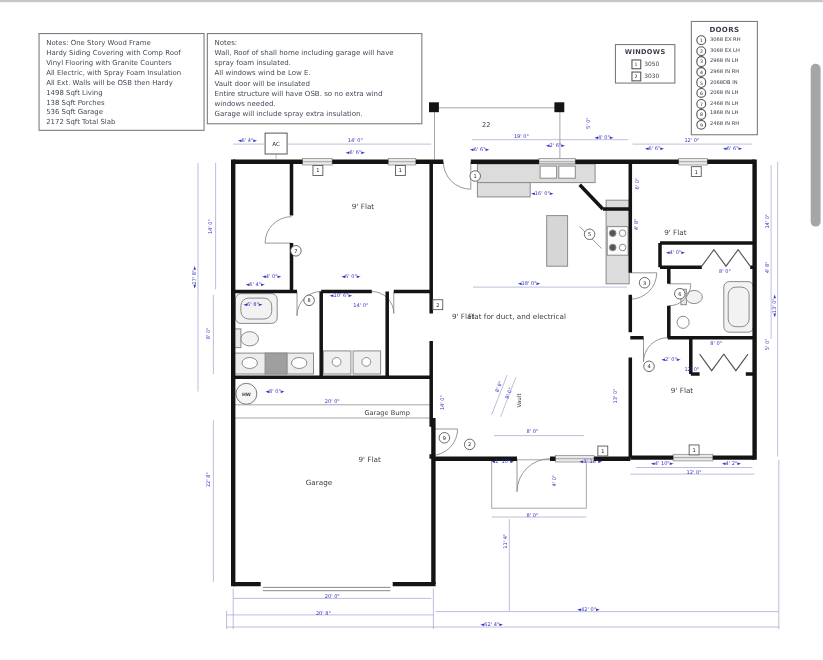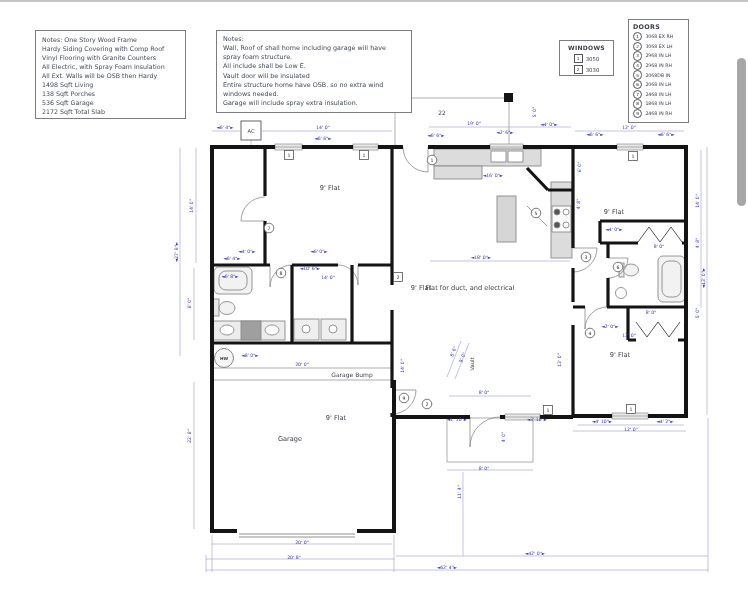--- a/index.html
+++ b/index.html
@@ -4,25 +4,25 @@
 <style>
   html,body{margin:0;padding:0;background:#ffffff;}
   body{position:relative;width:748px;height:600px;overflow:hidden;
        font-family:"DejaVu Sans",sans-serif;-webkit-font-smoothing:antialiased;}
   .top-border{position:absolute;left:0;top:0;width:748px;height:2px;background:#c6c6c6;}
   .scroll-thumb{position:absolute;left:737px;top:58px;width:9px;height:148px;
                 background:#a6a6a6;border-radius:5px;}
   .box{position:absolute;border:1px solid #7d7d7d;background:#fff;box-sizing:border-box;}
   .notes-box{color:#434a57;font-size:6.3px;line-height:1.43;padding:4px 6px;white-space:nowrap;}
   #notes-left{left:35px;top:30px;width:151px;height:89px;}
-  #notes-right{left:188px;top:30px;width:196px;height:83px;font-size:6.4px;margin-left:28px;}
+  #notes-right{left:188px;top:30px;width:196px;height:83px;font-size:6.4px;}
   .sched{color:#3a3f4a;}
   #windows-box{left:559px;top:40px;width:55px;height:36px;padding:3px 4px;}
   #windows-box .ttl{font-size:6px;font-weight:600;text-align:center;margin-bottom:2px;letter-spacing:.3px;}
-  #doors-box{left:628px;top:19px;width:61px;height:104px;padding:3px 4px;}
+  #doors-box{left:628px;top:19px;width:61px;height:104px;padding:3px 4px;text-align:center;}
   #doors-box .ttl{font-size:6.4px;font-weight:600;margin-bottom:1px;letter-spacing:.3px;}
   .srow{display:flex;align-items:center;gap:3px;height:9.6px;font-size:4.7px;}
   #windows-box .srow{height:11px;font-size:5.4px;justify-content:center;}
   .nbox{display:inline-flex;align-items:center;justify-content:center;flex:none;
         width:7px;height:7px;border:0.8px solid #555;font-size:4.2px;color:#222;background:#fff;}
   .ncirc{border-radius:50%;width:7.4px;height:7.4px;}
   svg{position:absolute;left:0;top:0;}
   svg text{font-family:"DejaVu Sans",sans-serif;}
   .dim{fill:#3434c2;font-size:4.6px;text-anchor:middle;}
   .room{fill:#3a3e46;font-size:6.6px;text-anchor:middle;}
@@ -260,24 +260,24 @@
     <div>All Electric, with Spray Foam Insulation</div>
     <div>All Ext. Walls will be OSB then Hardy</div>
     <div>1498 Sqft Living</div>
     <div>138 Sqft Porches</div>
     <div>536 Sqft Garage</div>
     <div>2172 Sqft Total Slab</div>
   </div>
 <div id="notes-right" class="box notes-box">
     <div>Notes:</div>
     <div>Wall, Roof of shall home including garage will have</div>
-    <div>spray foam structure.</div>
-    <div>All include shall be Low E.</div>
+    <div>spray foam insulated.</div>
+    <div>All windows wind be Low E.</div>
     <div>Vault door will be insulated</div>
-    <div>Entire structure home have OSB. so no extra wind</div>
+    <div>Entire structure will have OSB. so no extra wind</div>
     <div>windows needed.</div>
     <div>Garage will include spray extra insulation.</div>
   </div>
 
 <div id="windows-box" class="box sched">
   <div class="ttl">WINDOWS</div>
   <div id="windows-rows">
       <div class="srow">
         <span class="nbox">1</span>
         <span>3050</span>

